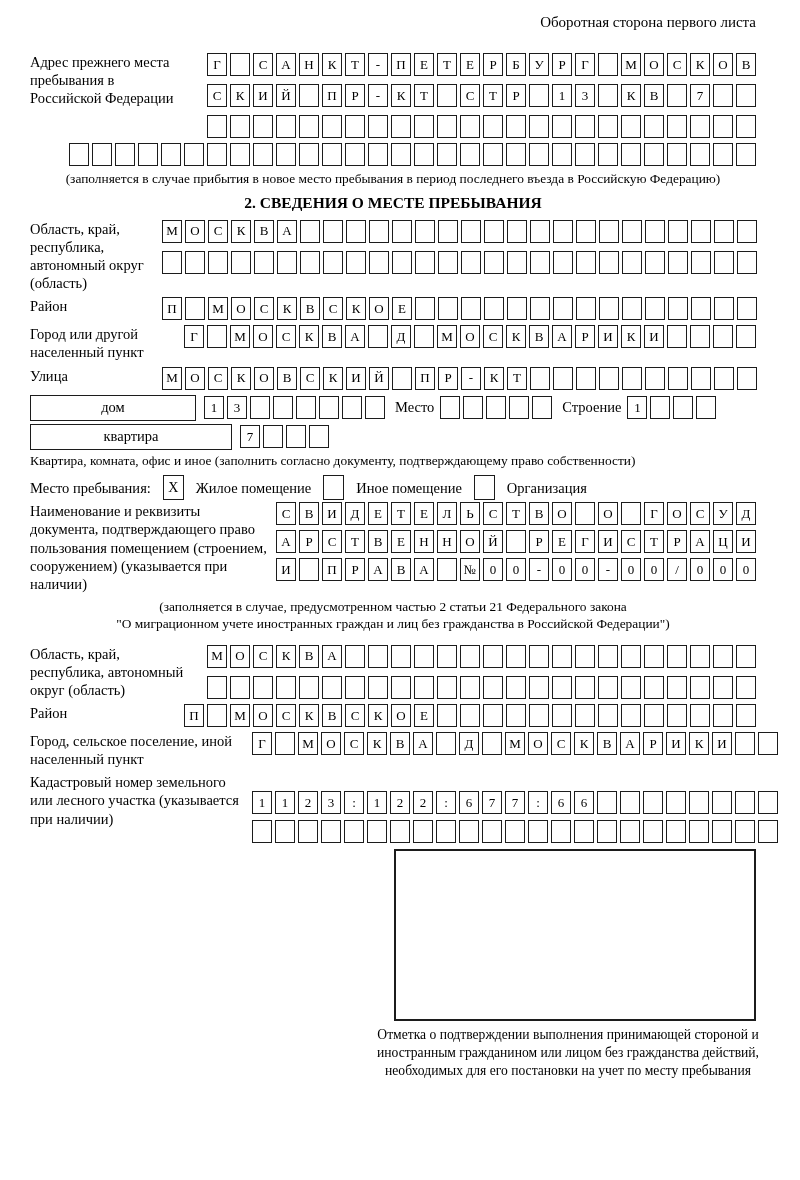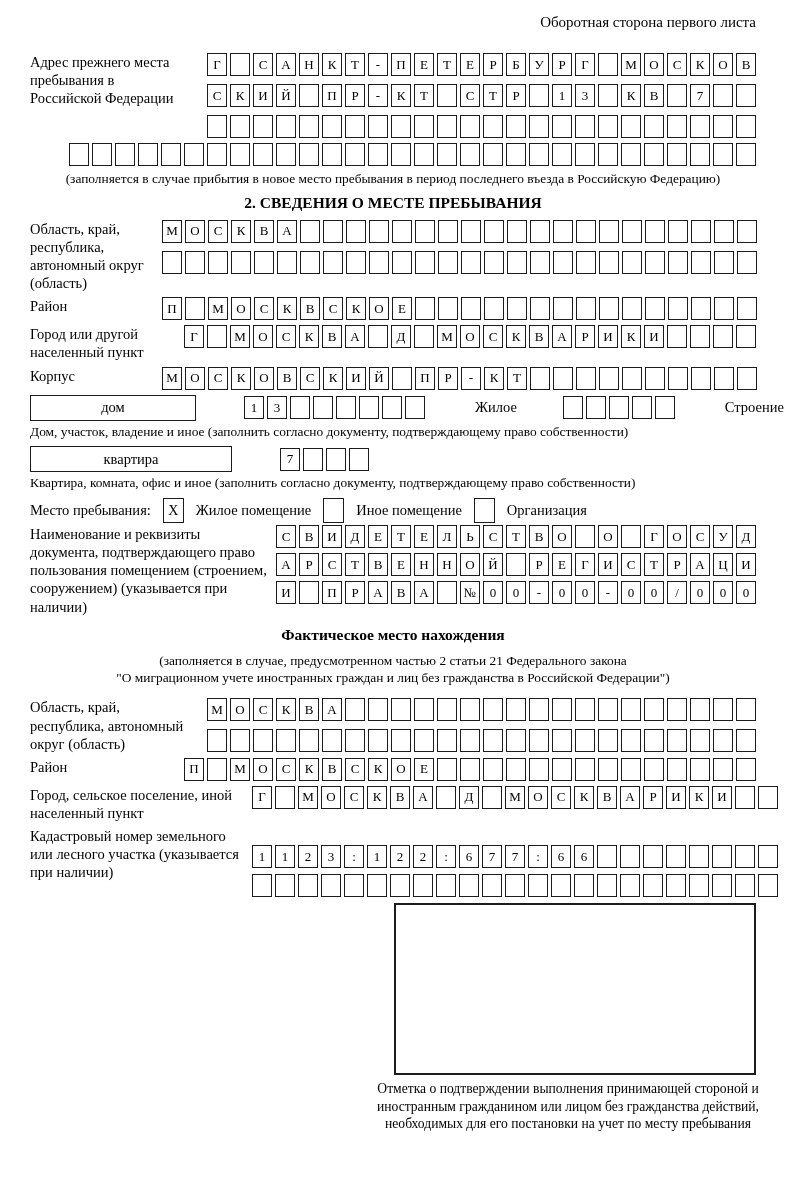--- a/index.html
+++ b/index.html
@@ -26,21 +26,21 @@
     font-size:13px; background:#fff;
   }
   .note { font-size:13.4px; line-height:1.25; margin:1px 0 6px; }
   .center { text-align:center; }
   .sec-title { text-align:center; font-weight:bold; font-size:15.5px; margin:4px 0 8px; }
   .widebox {
     box-sizing:border-box; border:1.5px solid #1c1c1c; height:26px;
     display:flex; align-items:center; justify-content:center;
     font-size:14.5px; flex:0 0 auto; background:#fff;
   }
-  .houserow { display:flex; align-items:center; margin-bottom:3px;gap:40px; }
+  .houserow { display:flex; align-items:center; margin-bottom:3px; }
   .houserow .grid { margin-left:8px; }
   .inline-lbl { font-size:14.5px; margin-left:10px; margin-right:2px; white-space:nowrap; }
   .chk {
     box-sizing:border-box; width:21px; height:25px; border:1.5px solid #1c1c1c;
     display:flex; align-items:center; justify-content:center;
     font-size:14px; flex:0 0 auto; background:#fff;
   }
   .stayrow { display:flex; align-items:center; gap:12px; margin:4px 0 2px; }
   .choose-note { width:620px; text-align:center; }
   .fact-note { text-align:center; font-size:13.4px; line-height:1.3; margin-bottom:12px; }
@@ -300,21 +300,21 @@
         <span class="cell">К</span>
         <span class="cell">И</span>
         <span class="cell"></span>
         <span class="cell"></span>
         <span class="cell"></span>
         <span class="cell"></span>
       </div>
   </div>
 
   <div class="frow">
-    <div class="flabel w130">Корпус</div>
+    <div class="flabel w130">Улица</div>
     <div class="grid">
         <span class="cell">М</span>
         <span class="cell">О</span>
         <span class="cell">С</span>
         <span class="cell">К</span>
         <span class="cell">О</span>
         <span class="cell">В</span>
         <span class="cell">С</span>
         <span class="cell">К</span>
         <span class="cell">И</span>
@@ -343,37 +343,36 @@
     <div class="grid">
         <span class="cell">1</span>
         <span class="cell">3</span>
         <span class="cell"></span>
         <span class="cell"></span>
         <span class="cell"></span>
         <span class="cell"></span>
         <span class="cell"></span>
         <span class="cell"></span>
       </div>
-    <div class="inline-lbl">Жилое</div>
+    <div class="inline-lbl">Место</div>
     <div class="grid" style="margin-left:4px;">
         <span class="cell"></span>
         <span class="cell"></span>
         <span class="cell"></span>
         <span class="cell"></span>
         <span class="cell"></span>
       </div>
     <div class="inline-lbl">Строение</div>
     <div class="grid" style="margin-left:4px;">
         <span class="cell">1</span>
         <span class="cell"></span>
         <span class="cell"></span>
         <span class="cell"></span>
       </div>
   </div>
-  <div class="note">Дом, участок, владение и иное (заполнить согласно документу, подтверждающему право собственности)</div>
 
   <div class="houserow">
     <div class="widebox" style="width:202px;">квартира</div>
     <div class="grid">
         <span class="cell">7</span>
         <span class="cell"></span>
         <span class="cell"></span>
         <span class="cell"></span>
       </div>
   </div>
@@ -457,21 +456,20 @@
           <span class="cell">0</span>
           <span class="cell">0</span>
           <span class="cell">/</span>
           <span class="cell">0</span>
           <span class="cell">0</span>
           <span class="cell">0</span>
         </div>
     </div>
   </div>
 
-  <div class="sec-title" style="margin-top:10px;">Фактическое место нахождения</div>
   <div class="fact-note">
     <span>(заполняется в случае, предусмотренном частью 2 статьи 21 Федерального закона</span><br>
     <span>"О миграционном учете иностранных граждан и лиц без гражданства в Российской Федерации")</span>
   </div>
 
   <div class="frow">
     <div class="flabel w160">Область, край, республика, автономный округ (область)</div>
     <div class="gcol">
       <div class="grid">
           <span class="cell">М</span>

